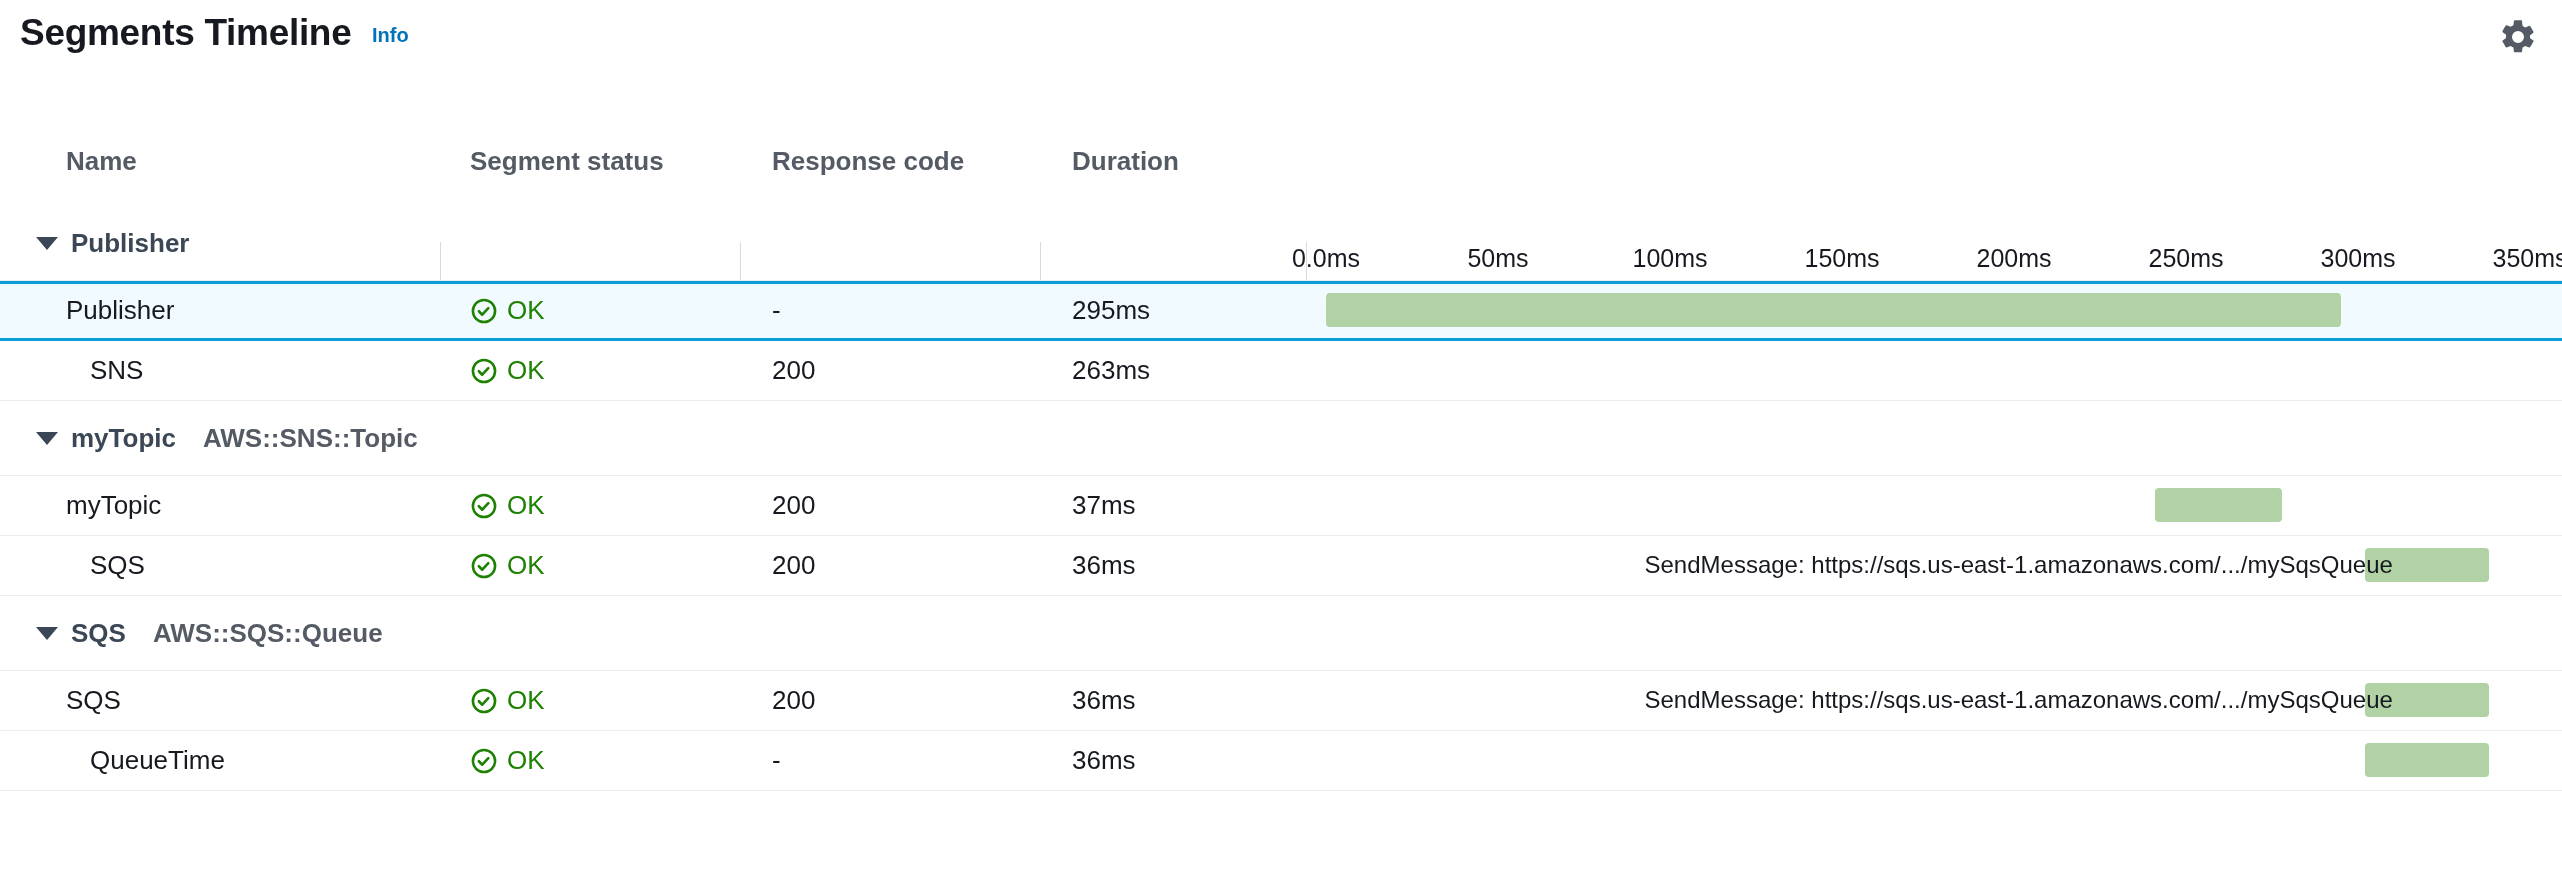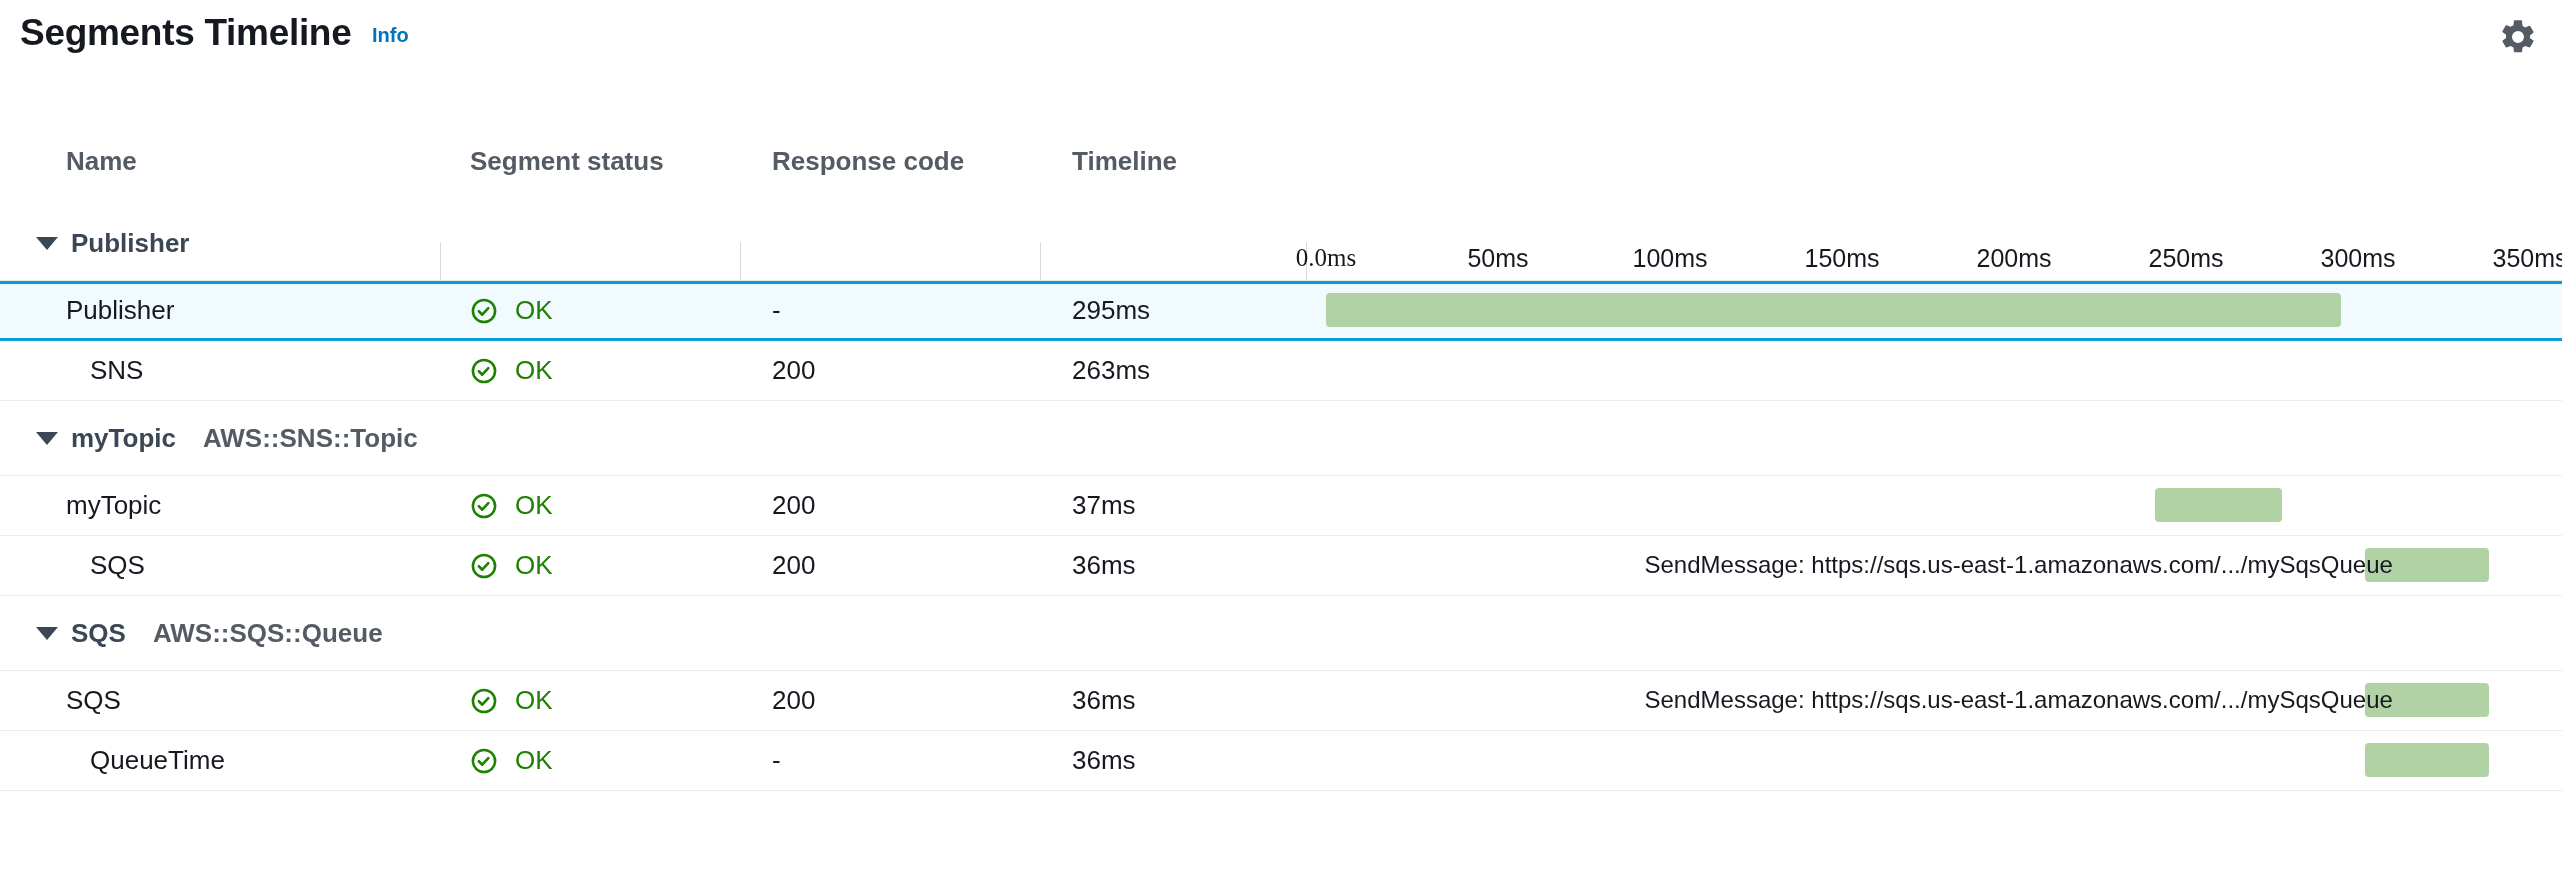--- a/index.html
+++ b/index.html
@@ -59,21 +59,21 @@
   .data-row{height:60px;border-bottom:1px solid #eaeded;}
   .data-row.selected{
     background:#f1faff;border:3px solid #0d9dd6;border-left:none;border-right:none;
     height:60px;
   }
   .data-row.selected .cell{top:11px;}
 
   .cell{position:absolute;top:14px;font-size:26px;color:#16191f;white-space:nowrap;}
   .c-name{left:66px;}
   .c-name.ind1{left:90px;}
-  .c-status{left:470px;display:flex;align-items:center;gap:17px;}
+  .c-status{left:470px;display:flex;align-items:center;gap:9px;}
   .ok-text{color:#1d8102;font-size:26px;}
   .c-code{left:772px;}
   .c-dur{left:1072px;}
 
   
   .track{position:absolute;left:1326px;top:0;width:1210px;height:100%;}
   .bar{
     position:absolute;top:12px;height:34px;background:#b1d2a4;border-radius:4px;
   }
   .data-row.selected .bar{top:9px;}
@@ -98,28 +98,28 @@
       <svg width="40" height="40" viewBox="0 0 24 24">
         <path fill="#545b64" d="M19.14 12.94a7.07 7.07 0 0 0 .06-.94 7.07 7.07 0 0 0-.06-.94l2.03-1.58a.49.49 0 0 0 .12-.62l-1.92-3.32a.49.49 0 0 0-.6-.22l-2.39.96a7.1 7.1 0 0 0-1.62-.94l-.36-2.54A.49.49 0 0 0 13.9 2h-3.84a.49.49 0 0 0-.48.41l-.36 2.54c-.59.24-1.13.56-1.62.94l-2.39-.96a.49.49 0 0 0-.6.22L2.69 8.47a.49.49 0 0 0 .12.62l2.03 1.58c-.04.31-.06.63-.06.94s.02.63.06.94l-2.03 1.58a.49.49 0 0 0-.12.62l1.92 3.32c.12.22.38.3.6.22l2.39-.96c.5.38 1.03.7 1.62.94l.36 2.54c.4.24.25.41.48.41h3.84c.24 0 .44-.17.48-.41l.36-2.54c.59-.24 1.13-.56 1.62-.94l2.39.96c.22.08.48 0 .6-.22l1.92-3.32a.49.49 0 0 0-.12-.62l-2.03-1.58zM12 15.6A3.6 3.6 0 1 1 12 8.4a3.6 3.6 0 0 1 0 7.2z"></path>
       </svg>
     </div>
   </div>
 
   <div class="col-head">
     <div class="ch" style="left:66px">Name</div>
     <div class="ch" style="left:470px">Segment status</div>
     <div class="ch" style="left:772px">Response code</div>
-    <div class="ch" style="left:1072px">Timeline</div>
+    <div class="ch" style="left:1072px">Duration</div>
     <div class="vdiv" style="left:440px"></div>
     <div class="vdiv" style="left:740px"></div>
     <div class="vdiv" style="left:1040px"></div>
     <div class="vdiv" style="left:1306px"></div>
     <div class="axis" id="axis">
       <div class="axis-line"></div>
-    <div class="axis-label" style="left: 0px; font-family: Liberation Serif, serif;">0.0ms</div>
+    <div class="axis-label" style="left: 0px;">0.0ms</div>
         <div class="axis-tick" style="left: 0px;"></div>
         <div class="axis-label" style="left: 172px;">50ms</div>
         <div class="axis-tick" style="left: 172px;"></div>
         <div class="axis-label" style="left: 344px; text-align: center;">100ms</div>
         <div class="axis-tick" style="left: 344px;"></div>
         <div class="axis-label" style="left: 516px;">150ms</div>
         <div class="axis-tick" style="left: 516px;"></div>
         <div class="axis-label" style="left: 688px;">200ms</div>
         <div class="axis-tick" style="left: 688px;"></div>
         <div class="axis-label" style="left: 860px;">250ms</div>

